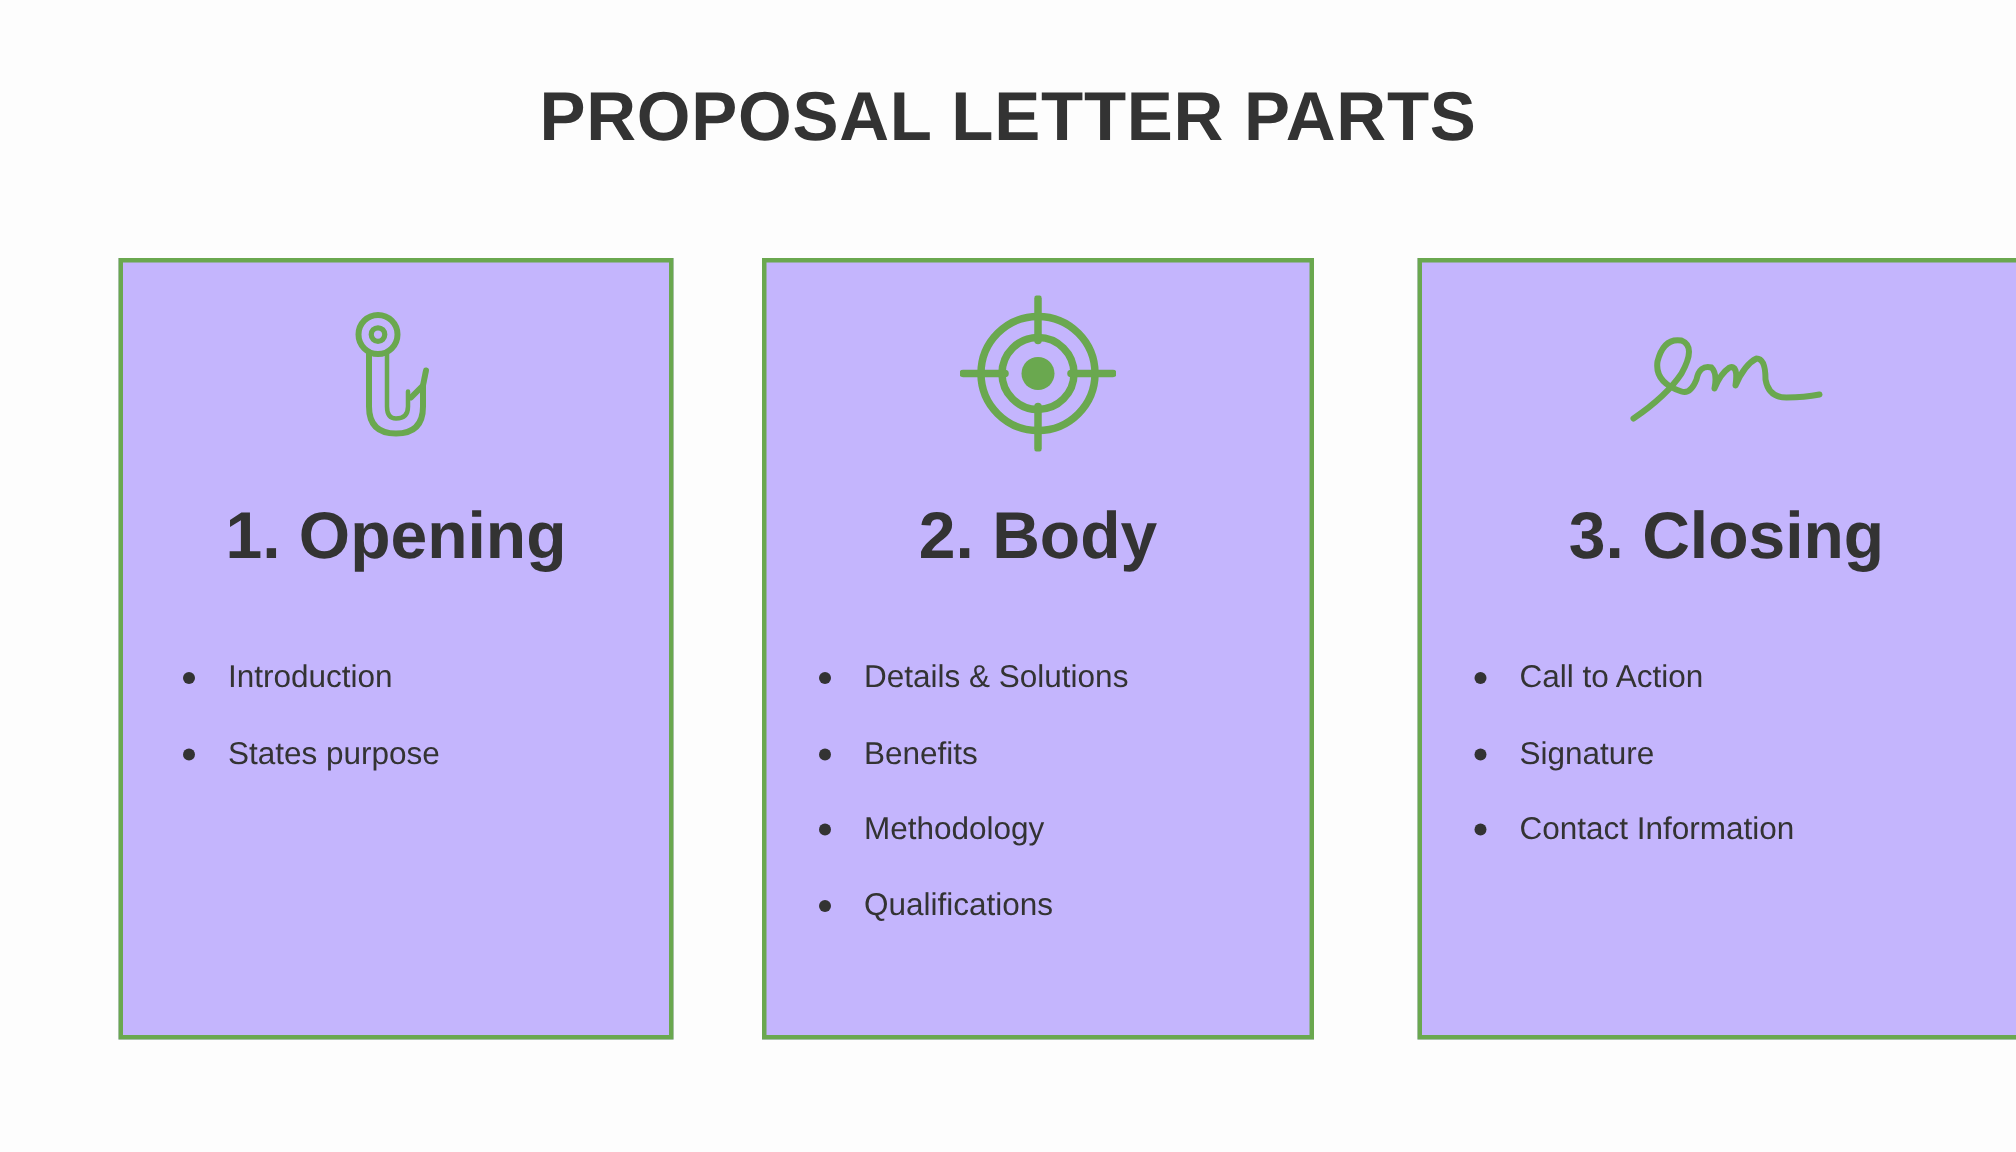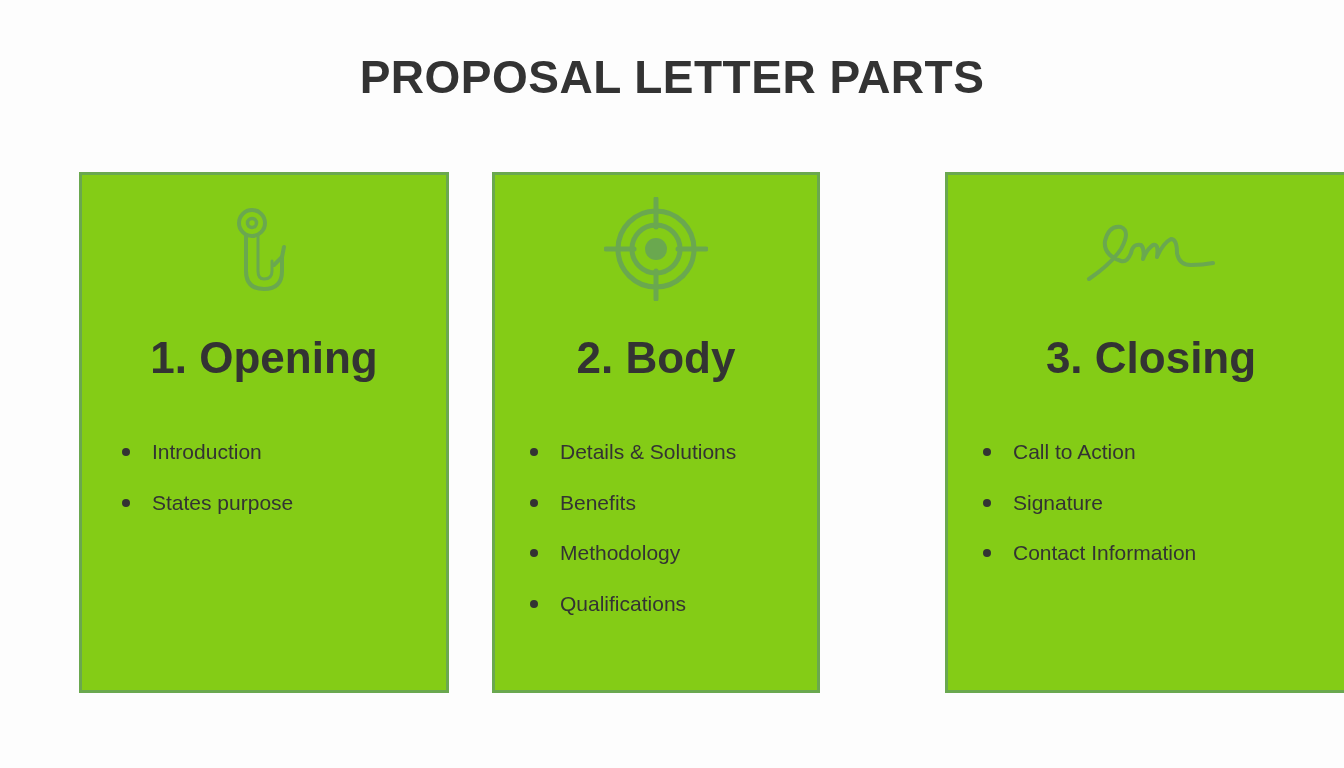--- a/index.html
+++ b/index.html
@@ -6,21 +6,21 @@
     body {
       width: 1344px; height: 768px; background: #fdfdfd; position: relative; overflow: hidden;
       font-family: "Liberation Sans", "DejaVu Sans", sans-serif; color: #333333;
     }
     .title {
       position: absolute; left: 0; top: 50px; width: 1344px; text-align: center;
       font-size: 46px; font-weight: bold; color: #333333; letter-spacing: 0.5px;
     }
     .card {
       position: absolute; top: 172px; height: 521px;
-      border: 3px solid #6aa84f; box-sizing: border-box; background: #84cc16;
+      border: 3px solid #6aa84f; box-sizing: border-box; background: #c4b5fd;
     }
     .card-icon {
       position: absolute; left: 0; right: 0; top: 24px; height: 100px;
       display: flex; justify-content: center; align-items: center;
     }
     .card-heading {
       position: absolute; left: 0; right: 0; top: 158px; text-align: center;
       font-size: 44px; font-weight: bold; color: #333333;
     }
     .card-list {
@@ -51,21 +51,21 @@
       </g>
     </svg>
   </div>
   <div class="card-heading">1. Opening</div>
   <ul class="card-list" style="left:40px;">
     <li><span class="bullet"></span><span>Introduction</span></li>
     <li><span class="bullet"></span><span>States purpose</span></li>
   </ul>
 </div>
 
-<div class="card" style="left:492px; width:328px;">
+<div class="card" style="left:508px; width:368px;">
   <div class="card-icon">
     <svg width="104" height="104" viewBox="0 0 104 104">
       <g fill="none" stroke="#6aa84f" stroke-width="5" stroke-linecap="round">
         <circle cx="52" cy="52" r="38"></circle>
         <circle cx="52" cy="52" r="24"></circle>
         <line x1="52" y1="2" x2="52" y2="30"></line>
         <line x1="52" y1="74" x2="52" y2="102"></line>
         <line x1="2" y1="52" x2="30" y2="52"></line>
         <line x1="74" y1="52" x2="102" y2="52"></line>
       </g>

